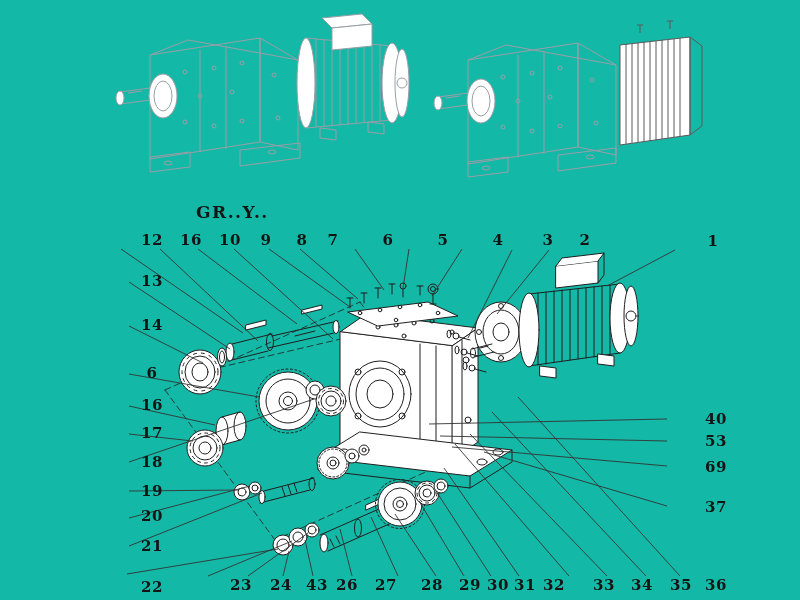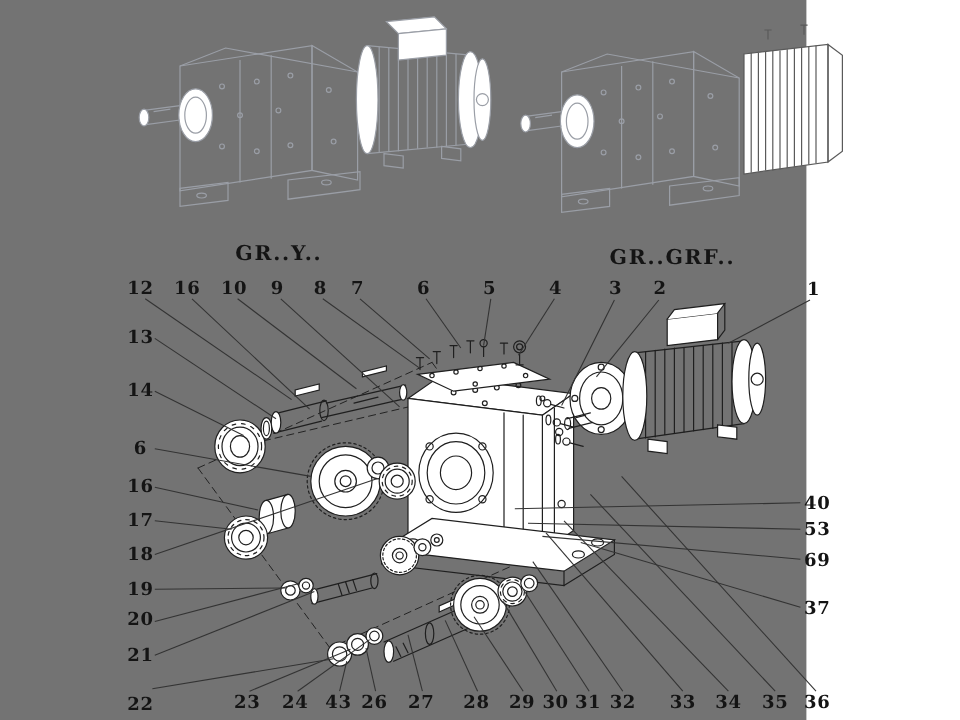--- a/index.html
+++ b/index.html
@@ -1,23 +1,23 @@
 <!DOCTYPE html>
 <html><head>
 <meta charset="utf-8">
 <style>
   * { margin:0; padding:0; box-sizing:border-box; }
   html,body { background:#ffffff; }
   body { width:800px; height:600px; overflow:hidden; font-family:"DejaVu Serif", serif; }
-  .stage { position:relative; width:672px; height:600px; background:#737373; }
+  .stage { position:relative; width:800px; height:600px; background:#14b8a6; }
   svg.layer { position:absolute; left:0; top:0; }
   .callout {
     position:absolute; transform:translate(-50%,-50%);
     font-weight:bold; font-size:15px; color:#141414; letter-spacing:.5px;
-    font-family:"DejaVu Serif", serif; white-space:nowrap;
+    font-family:"DejaVu Serif", serif; white-space:nowrap;margin-left:35px;
   }
   .fig-label {
     position:absolute; font-weight:bold; font-size:17px; color:#141414;
     letter-spacing:1.5px; font-family:"DejaVu Serif", serif; white-space:nowrap;
   }
 </style>
 </head>
 <body>
 
 <div class="stage">
@@ -333,21 +333,20 @@
         <path d="M680,576 L518,397"></path>
 
       <path d="M667,419 L429,424"></path>
         <path d="M667,441 L440,436"></path>
         <path d="M667,466 L452,447"></path>
       <path d="M667,506 L484,452"></path>
     </g>
   </svg>
 
   <div class="fig-label" style="left:196px; top:202px">GR..Y..</div>
-  <div class="fig-label" style="left:508px; top:205px">GR..GRF..</div>
 
   <span class="callout" style="left:117px;top:240px">12</span>
   <span class="callout" style="left:156px;top:240px">16</span>
   <span class="callout" style="left:195px;top:240px">10</span>
   <span class="callout" style="left:231px;top:240px">9</span>
   <span class="callout" style="left:267px;top:240px">8</span>
   <span class="callout" style="left:298px;top:240px">7</span>
   <span class="callout" style="left:353px;top:240px">6</span>
   <span class="callout" style="left:408px;top:240px">5</span>
   <span class="callout" style="left:463px;top:240px">4</span>

